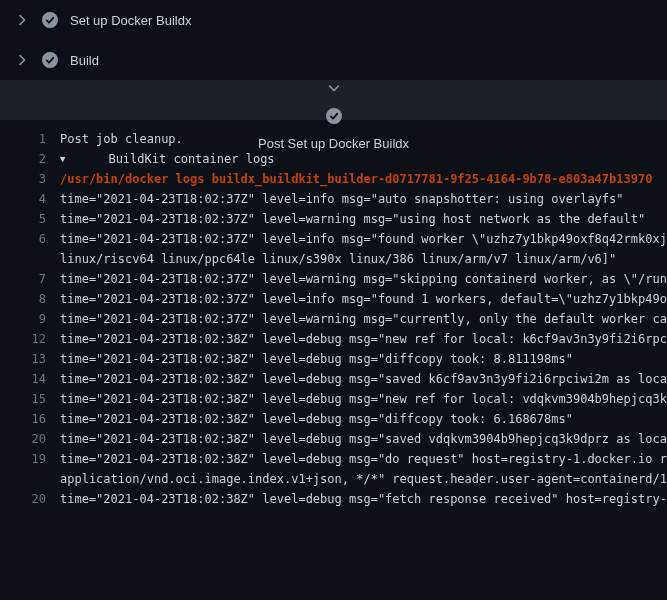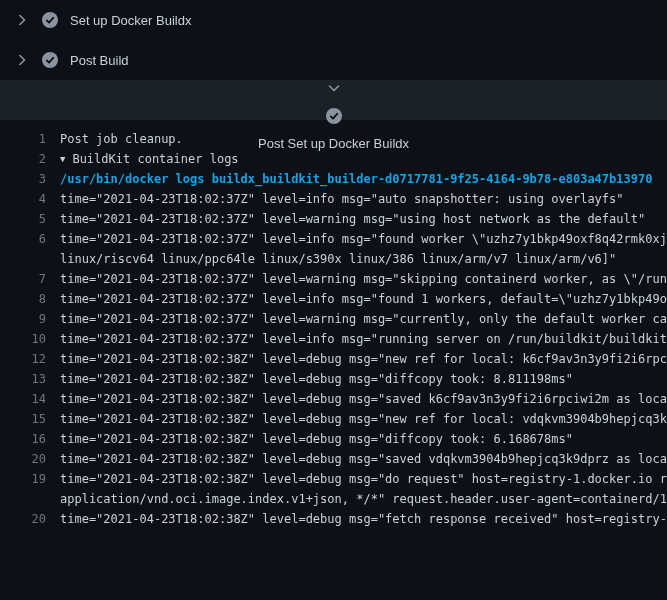--- a/index.html
+++ b/index.html
@@ -33,30 +33,30 @@
   }
   .log-line { display: flex; white-space: pre; overflow: hidden; }
   .log-line .ln {
     flex: 0 0 46px;
     width: 46px;
     text-align: right;
     color: #6e7681;
     user-select: none;
   }
   .log-line .lt { padding-left: 14px; text-align: right; }
-  .log-line.cmd .lt { color: #0ea5e9; font-weight: bold; }
+  .log-line.cmd .lt { color: #c2410c; font-weight: bold; }
   .log-line.group .marker {
     padding-left: 14px;
     font-size: 9px;
     color: #c9d1d9;
     display: inline-flex;
     align-items: center;
     cursor: pointer;
   }
-  .log-line.group .lt { padding-left: 7px; }
+  .log-line.group .lt { padding-left: 7px; margin-left: 36px; }
 </style>
 </head>
 <body>
 
 <div class="steps">
 
   <div class="step">
     <span class="chev">
       <svg width="16" height="16" viewBox="0 0 16 16">
           <path d="M6 3.5 L10.5 8 L6 12.5" fill="none" stroke="#8b949e" stroke-width="1.6" stroke-linecap="round" stroke-linejoin="round"></path>
@@ -64,35 +64,35 @@
     </span>
     <span class="check">
       <svg width="16" height="16" viewBox="0 0 16 16">
           <circle cx="8" cy="8" r="8" fill="#8b949e"></circle>
           <path d="M4.8 8.4 L7 10.6 L11.2 5.8" fill="none" stroke="#0d1117" stroke-width="1.8" stroke-linecap="round" stroke-linejoin="round"></path>
         </svg>
     </span>
     <span class="step-label">Set up Docker Buildx</span>
   </div>
 
-
   <div class="step">
     <span class="chev">
       <svg width="16" height="16" viewBox="0 0 16 16">
           <path d="M6 3.5 L10.5 8 L6 12.5" fill="none" stroke="#8b949e" stroke-width="1.6" stroke-linecap="round" stroke-linejoin="round"></path>
         </svg>
     </span>
     <span class="check">
       <svg width="16" height="16" viewBox="0 0 16 16">
           <circle cx="8" cy="8" r="8" fill="#8b949e"></circle>
           <path d="M4.8 8.4 L7 10.6 L11.2 5.8" fill="none" stroke="#0d1117" stroke-width="1.8" stroke-linecap="round" stroke-linejoin="round"></path>
         </svg>
     </span>
-    <span class="step-label">Post Build</span>
+    <span class="step-label">Build</span>
   </div>
+
 
   <div class="step expanded">
     <span class="chev">
       <svg width="16" height="16" viewBox="0 0 16 16">
           <path d="M3.5 6 L8 10.5 L12.5 6" fill="none" stroke="#8b949e" stroke-width="1.6" stroke-linecap="round" stroke-linejoin="round"></path>
         </svg>
     </span>
     <span class="check">
       <svg width="16" height="16" viewBox="0 0 16 16">
           <circle cx="8" cy="8" r="8" fill="#8b949e"></circle>
@@ -106,21 +106,20 @@
       <div class="log-line"><span class="ln">1</span><span class="lt">Post job cleanup.</span></div>
       <div class="log-line group"><span class="ln">2</span><span class="marker">▼</span><span class="lt">BuildKit container logs</span></div>
       <div class="log-line cmd"><span class="ln">3</span><span class="lt">/usr/bin/docker logs buildx_buildkit_builder-d0717781-9f25-4164-9b78-e803a47b13970</span></div>
       <div class="log-line"><span class="ln">4</span><span class="lt">time="2021-04-23T18:02:37Z" level=info msg="auto snapshotter: using overlayfs"</span></div>
       <div class="log-line"><span class="ln">5</span><span class="lt">time="2021-04-23T18:02:37Z" level=warning msg="using host network as the default"</span></div>
       <div class="log-line"><span class="ln">6</span><span class="lt">time="2021-04-23T18:02:37Z" level=info msg="found worker \"uzhz7y1bkp49oxf8q42rmk0xj</span></div>
       <div class="log-line wrap"><span class="ln"></span><span class="lt">linux/riscv64 linux/ppc64le linux/s390x linux/386 linux/arm/v7 linux/arm/v6]"</span></div>
       <div class="log-line"><span class="ln">7</span><span class="lt">time="2021-04-23T18:02:37Z" level=warning msg="skipping containerd worker, as \"/run</span></div>
       <div class="log-line"><span class="ln">8</span><span class="lt">time="2021-04-23T18:02:37Z" level=info msg="found 1 workers, default=\"uzhz7y1bkp49o</span></div>
       <div class="log-line"><span class="ln">9</span><span class="lt">time="2021-04-23T18:02:37Z" level=warning msg="currently, only the default worker ca</span></div>
-      <div class="log-line"><span class="ln">10</span><span class="lt">time="2021-04-23T18:02:37Z" level=info msg="running server on /run/buildkit/buildkit</span></div>
       <div class="log-line"><span class="ln">12</span><span class="lt">time="2021-04-23T18:02:38Z" level=debug msg="new ref for local: k6cf9av3n3y9fi2i6rpc</span></div>
       <div class="log-line"><span class="ln">13</span><span class="lt">time="2021-04-23T18:02:38Z" level=debug msg="diffcopy took: 8.811198ms"</span></div>
       <div class="log-line"><span class="ln">14</span><span class="lt">time="2021-04-23T18:02:38Z" level=debug msg="saved k6cf9av3n3y9fi2i6rpciwi2m as loca</span></div>
       <div class="log-line"><span class="ln">15</span><span class="lt">time="2021-04-23T18:02:38Z" level=debug msg="new ref for local: vdqkvm3904b9hepjcq3k</span></div>
       <div class="log-line"><span class="ln">16</span><span class="lt">time="2021-04-23T18:02:38Z" level=debug msg="diffcopy took: 6.168678ms"</span></div>
       <div class="log-line"><span class="ln">20</span><span class="lt">time="2021-04-23T18:02:38Z" level=debug msg="saved vdqkvm3904b9hepjcq3k9dprz as loca</span></div>
       <div class="log-line"><span class="ln">19</span><span class="lt">time="2021-04-23T18:02:38Z" level=debug msg="do request" host=registry-1.docker.io r</span></div>
       <div class="log-line wrap"><span class="ln"></span><span class="lt">application/vnd.oci.image.index.v1+json, */*" request.header.user-agent=containerd/1.4</span></div>
       <div class="log-line"><span class="ln">20</span><span class="lt">time="2021-04-23T18:02:38Z" level=debug msg="fetch response received" host=registry-</span></div>
     </div>

